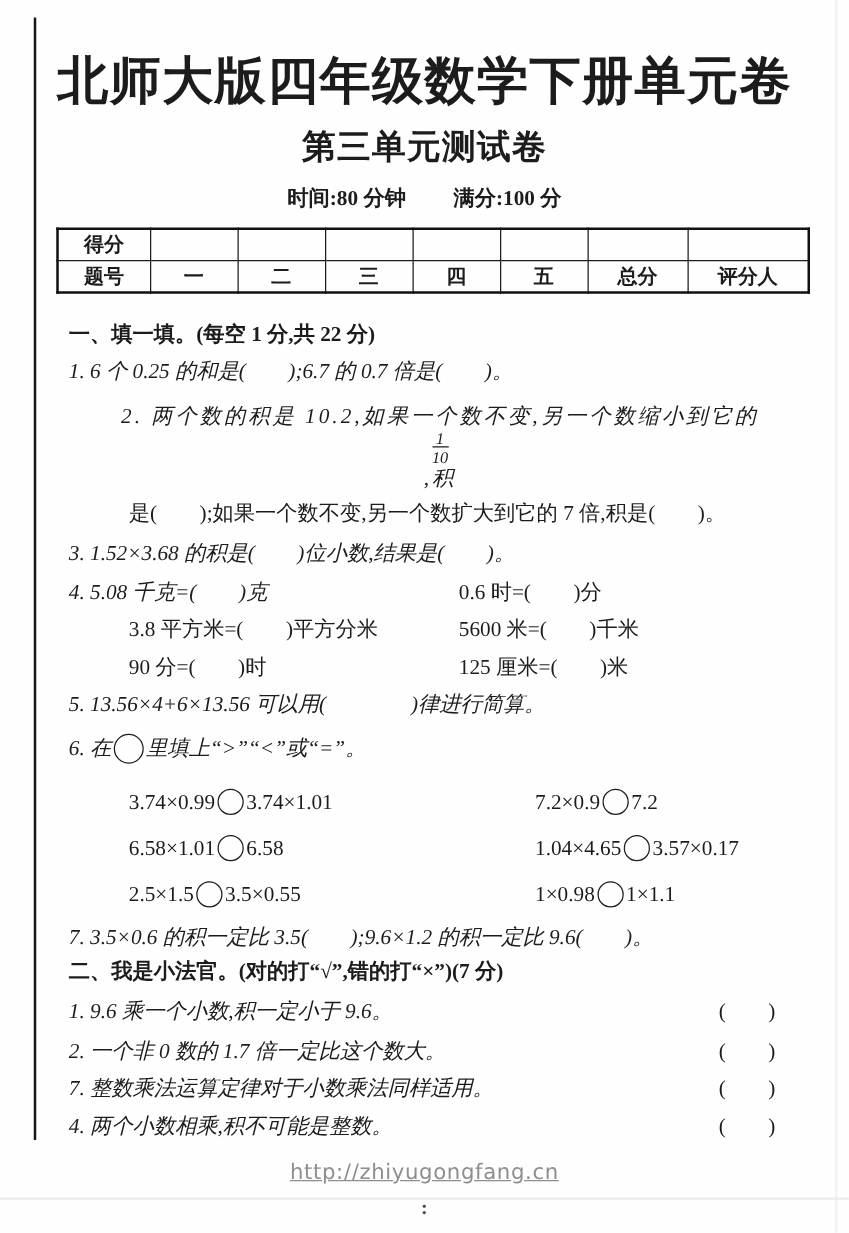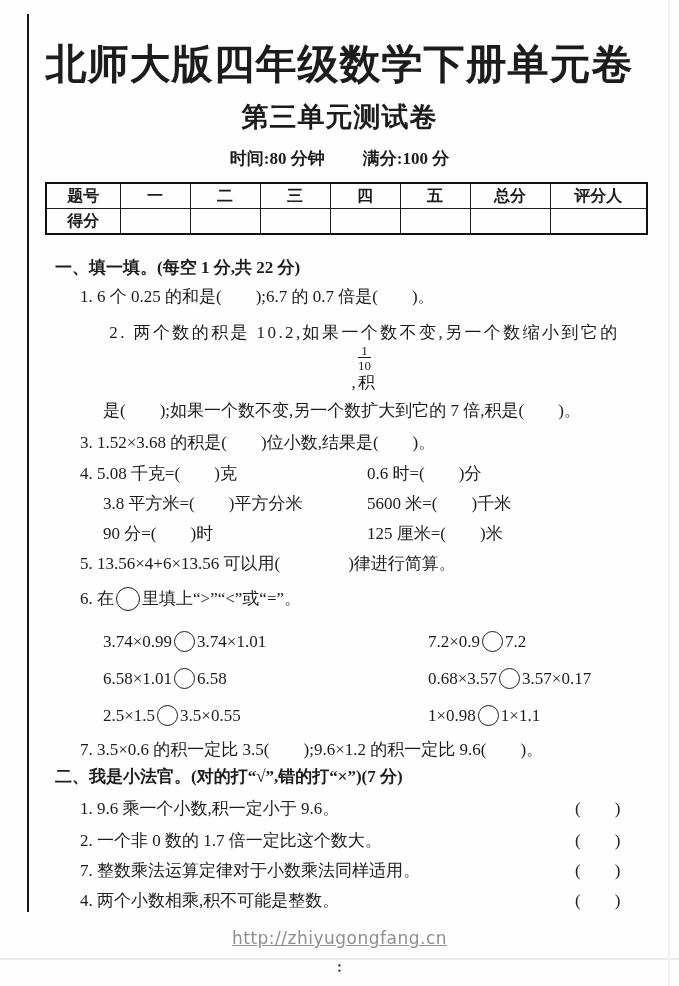--- a/index.html
+++ b/index.html
@@ -24,21 +24,21 @@
     border-collapse:collapse;table-layout:fixed;
   }
   table.score td{
     border:1px solid #1c1c1c;height:24px;text-align:center;
     font-weight:bold;font-size:16px;padding:0;
   }
   table.score{border:2px solid #111;}
 
   .paper{position:absolute;left:55px;top:248px;width:594px;line-height:22px;}
   .sec-head{font-weight:bold;}
-  .ind1{margin-left:25px;}
+  .ind1{font-style:italic;}
   .ind2{margin-left:48px;}
   .row{position:relative;}
   .abs-r4{position:absolute;left:312px;top:0;}
   .abs-r6{position:absolute;left:373px;top:0;}
   .abs-br{position:absolute;left:520px;top:0;}
 
   .q2l1{letter-spacing:2.4px;display:flex;align-items:center;}
   .frac{display:inline-flex;flex-direction:column;align-items:center;
         line-height:1;font-size:13px;letter-spacing:0;margin:0 3px;vertical-align:middle;}
   .frac .den{border-top:1.3px solid #1c1c1c;padding-top:1px;}
@@ -81,38 +81,38 @@
       <col style="width:70px">
       <col style="width:70px">
       <col style="width:70px">
     <col style="width:70px">
       <col style="width:70px">
       <col style="width:80px">
       <col style="width:97px">
   </colgroup>
   <tbody>
       <tr>
+    <td data-bind="score_table.row_label">得分</td>
+    <td></td>
+    <td></td>
+    <td></td>
+    <td></td>
+    <td></td>
+    <td></td>
+    <td></td>
+  </tr>
+  <tr>
     <td data-bind="score_table.headers.0">题号</td>
     <td data-bind="score_table.headers.1">一</td>
     <td data-bind="score_table.headers.2">二</td>
     <td data-bind="score_table.headers.3">三</td>
     <td data-bind="score_table.headers.4">四</td>
     <td data-bind="score_table.headers.5">五</td>
     <td data-bind="score_table.headers.6">总分</td>
     <td data-bind="score_table.headers.7">评分人</td>
-  </tr>
-  <tr>
-    <td data-bind="score_table.row_label">得分</td>
-    <td></td>
-    <td></td>
-    <td></td>
-    <td></td>
-    <td></td>
-    <td></td>
-    <td></td>
   </tr>
 </tbody>
   </table>
 
 <div class="paper">
 
   <div class="sec-head s1h" data-bind="section_one.heading">一、填一填。(每空 1 分,共 22 分)</div>
 
   <div class="ind1 q1" data-bind="section_one.q1">1. 6 个 0.25 的和是(　　);6.7 的 0.7 倍是(　　)。</div>
 
@@ -146,21 +146,21 @@
   <div class="ind1 q6h">
     <span data-bind="section_one.q6.head_pre">6. 在</span><span class="circ big"></span><span data-bind="section_one.q6.head_post">里填上“&gt;”“&lt;”或“=”。</span>
   </div>
 
   <div class="row q6a">
     <span class="ind2"><span data-bind="section_one.q6.pairs.0.left_a">3.74×0.99</span><span class="circ"></span><span data-bind="section_one.q6.pairs.0.left_b">3.74×1.01</span></span>
     <span class="abs-r6"><span data-bind="section_one.q6.pairs.0.right_a">7.2×0.9</span><span class="circ"></span><span data-bind="section_one.q6.pairs.0.right_b">7.2</span></span>
   </div>
   <div class="row q6b">
     <span class="ind2"><span data-bind="section_one.q6.pairs.1.left_a">6.58×1.01</span><span class="circ"></span><span data-bind="section_one.q6.pairs.1.left_b">6.58</span></span>
-    <span class="abs-r6"><span data-bind="section_one.q6.pairs.1.right_a">0.68×3.57</span><span class="circ"></span><span data-bind="section_one.q6.pairs.1.right_b">3.57×0.17</span></span>
+    <span class="abs-r6"><span data-bind="section_one.q6.pairs.1.right_a">1.04×4.65</span><span class="circ"></span><span data-bind="section_one.q6.pairs.1.right_b">3.57×0.17</span></span>
   </div>
   <div class="row q6c">
     <span class="ind2"><span data-bind="section_one.q6.pairs.2.left_a">2.5×1.5</span><span class="circ"></span><span data-bind="section_one.q6.pairs.2.left_b">3.5×0.55</span></span>
     <span class="abs-r6"><span data-bind="section_one.q6.pairs.2.right_a">1×0.98</span><span class="circ"></span><span data-bind="section_one.q6.pairs.2.right_b">1×1.1</span></span>
   </div>
 
   <div class="ind1 q7" data-bind="section_one.q7">7. 3.5×0.6 的积一定比 3.5(　　);9.6×1.2 的积一定比 9.6(　　)。</div>
 
   <div class="sec-head s2h" data-bind="section_two.heading">二、我是小法官。(对的打“√”,错的打“×”)(7 分)</div>
 

